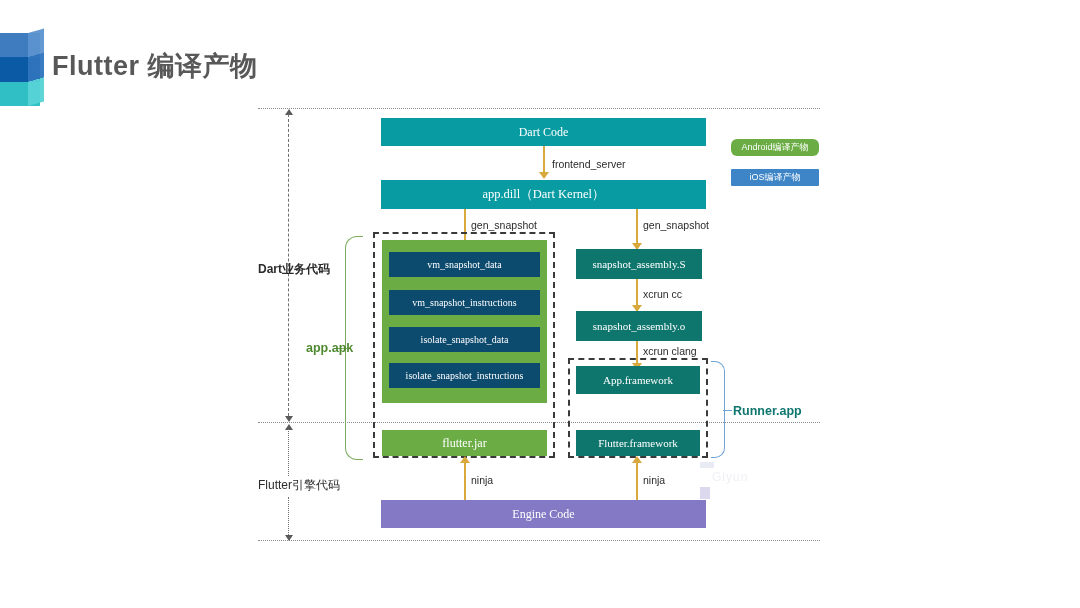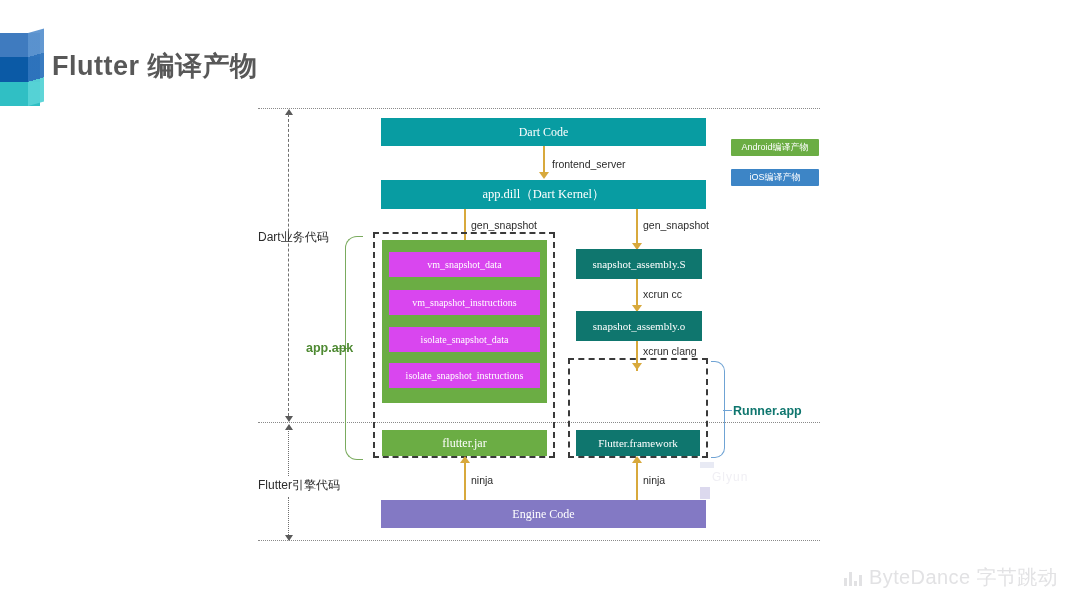--- a/index.html
+++ b/index.html
@@ -41,21 +41,21 @@
   .wm-mark{position:absolute;left:700px;top:462px;width:14px;height:6px;background:#e8eaf4;}
   .wm-mark2{position:absolute;left:700px;top:487px;width:10px;height:12px;background:#dcd9ee;}
 
   
   .box{position:absolute;display:flex;align-items:center;justify-content:center;
     color:#ffffff;font-size:12px;box-sizing:border-box;text-align:center;font-family:Liberation Serif, serif;}
   .teal{background:#089ca2;}
   .blue{background:#0f766e;}
   .purple{background:#8379c4;}
   .green-outer{background:#6bad44;}
-  .green-inner{background:#d946ef;}
+  .green-inner{background:#0c4a6e;}
   .green-solid{background:#6bad44;}
 
   
   .vline{position:absolute;width:2px;background:#d8a93c;}
   .arrowdown{position:absolute;width:0;height:0;border-left:5px solid transparent;
     border-right:5px solid transparent;border-top:7px solid #d8a93c;}
   .arrowup{position:absolute;width:0;height:0;border-left:5px solid transparent;
     border-right:5px solid transparent;border-bottom:7px solid #d8a93c;}
   .conn-label{position:absolute;font-size:10.5px;color:#2b2b2b;white-space:nowrap;}
 
@@ -104,29 +104,29 @@
 
   <div class="title">Flutter 编译产物</div>
 
   <div class="dotline" style="left:258px;top:108px;width:562px;"></div>
   <div class="dotline" style="left:258px;top:422px;width:562px;"></div>
   <div class="dotline" style="left:258px;top:540px;width:562px;"></div>
 
   <div class="sp-arrow-up" style="left:285px;top:109px;"></div>
   <div class="span-line" style="left:288px;top:114px;height:302px;"></div>
   <div class="sp-arrow-dn" style="left:285px;top:416px;"></div>
-  <div class="side-label" style="left:258px;top:229px;">Dart业务代码</div>
+  <div class="side-label" style="left:258px;top:261px;font-weight:bold;">Dart业务代码</div>
 
   <div class="sp-arrow-up" style="left:285px;top:424px;"></div>
   <div class="span-dot" style="left:288px;top:429px;height:47px;"></div>
   <div class="side-label" style="left:258px;top:477px;">Flutter引擎代码</div>
   <div class="span-dot" style="left:288px;top:497px;height:38px;"></div>
   <div class="sp-arrow-dn" style="left:285px;top:535px;"></div>
 
-  <div class="legend-item" style="left:731px;top:139px;width:88px;height:17px;background:#6bad44;">
+  <div class="legend-item" style="left:731px;top:139px;width:88px;height:17px;background:#6bad44;border-radius:6px;">
     <span>Android编译产物</span>
   </div>
   <div class="legend-item" style="left:731px;top:169px;width:88px;height:17px;background:#3d85c6;">
     <span>iOS编译产物</span>
   </div>
 
   <div class="box teal" style="left:381px;top:118px;width:325px;height:28px;">
     <span>Dart Code</span>
   </div>
 
@@ -177,20 +177,23 @@
   <div class="conn-label" style="left:643px;top:288px;">xcrun cc</div>
 
   <div class="box blue" style="left:576px;top:311px;width:126px;height:30px;font-size:11px;">
     <span>snapshot_assembly.o</span>
   </div>
 
   <div class="vline" style="left:636px;top:341px;height:30px;"></div>
   <div class="arrowdown" style="left:632px;top:363px;"></div>
   <div class="conn-label" style="left:643px;top:345px;">xcrun clang</div>
 
+  <div class="box blue" style="left:576px;top:366px;width:124px;height:28px;font-size:11px;">
+    <span>App.framework</span>
+  </div>
   <div class="box blue" style="left:576px;top:430px;width:124px;height:26px;font-size:11px;">
     <span>Flutter.framework</span>
   </div>
 
   <div class="vline" style="left:464px;top:462px;height:38px;"></div>
   <div class="arrowup" style="left:460px;top:456px;"></div>
   <div class="conn-label" style="left:471px;top:474px;">ninja</div>
 
   <div class="vline" style="left:636px;top:462px;height:38px;"></div>
   <div class="arrowup" style="left:632px;top:456px;"></div>
@@ -205,23 +208,14 @@
   <div class="brace-label lbl-green" style="left:306px;top:341px;text-align:right;">app.apk</div>
 
   <div class="brace brace-blue" style="left:711px;top:361px;width:14px;height:97px;"></div>
   <div class="brace-tick-blue" style="left:723px;top:410px;width:9px;"></div>
   <div class="brace-label lbl-blue" style="left:733px;top:404px;">Runner.app</div>
 
   <div class="wm-mark"></div>
   <div class="wm-mark2"></div>
   <div class="watermark">Glyun</div>
 
-  <div class="footer">
-    <span class="bars">
-      <i></i>
-        <i></i>
-        <i></i>
-        <i></i>
-    </span>
-    <span class="ftext">ByteDance 字节跳动</span>
-  </div>
 
 </div>
 
 </body></html>

